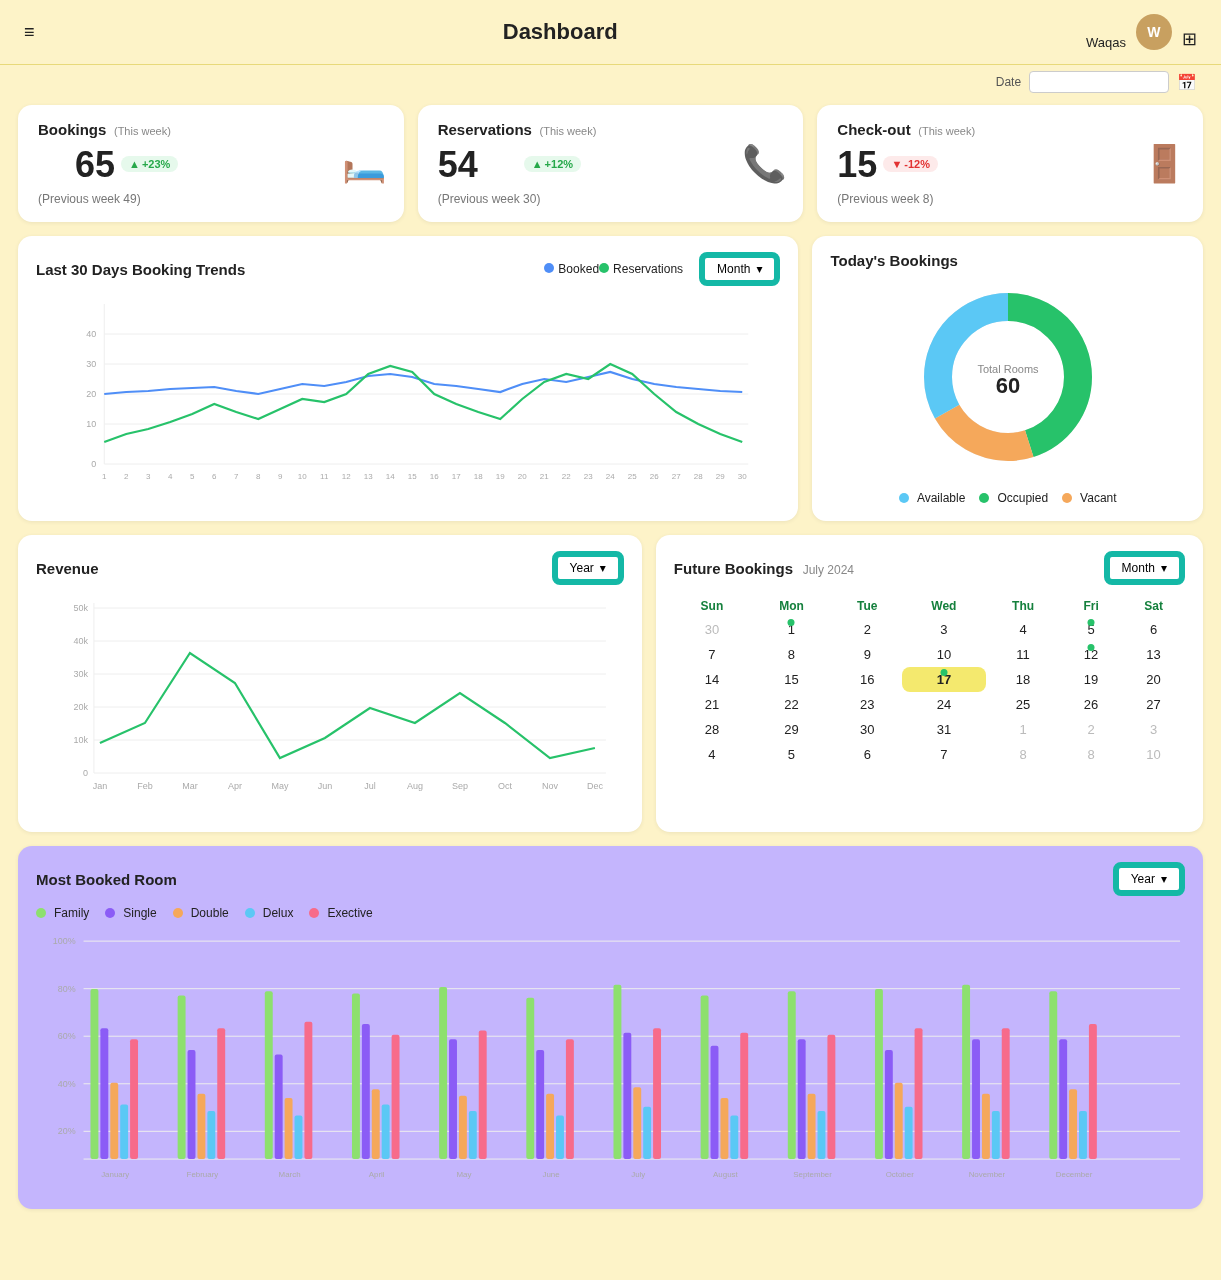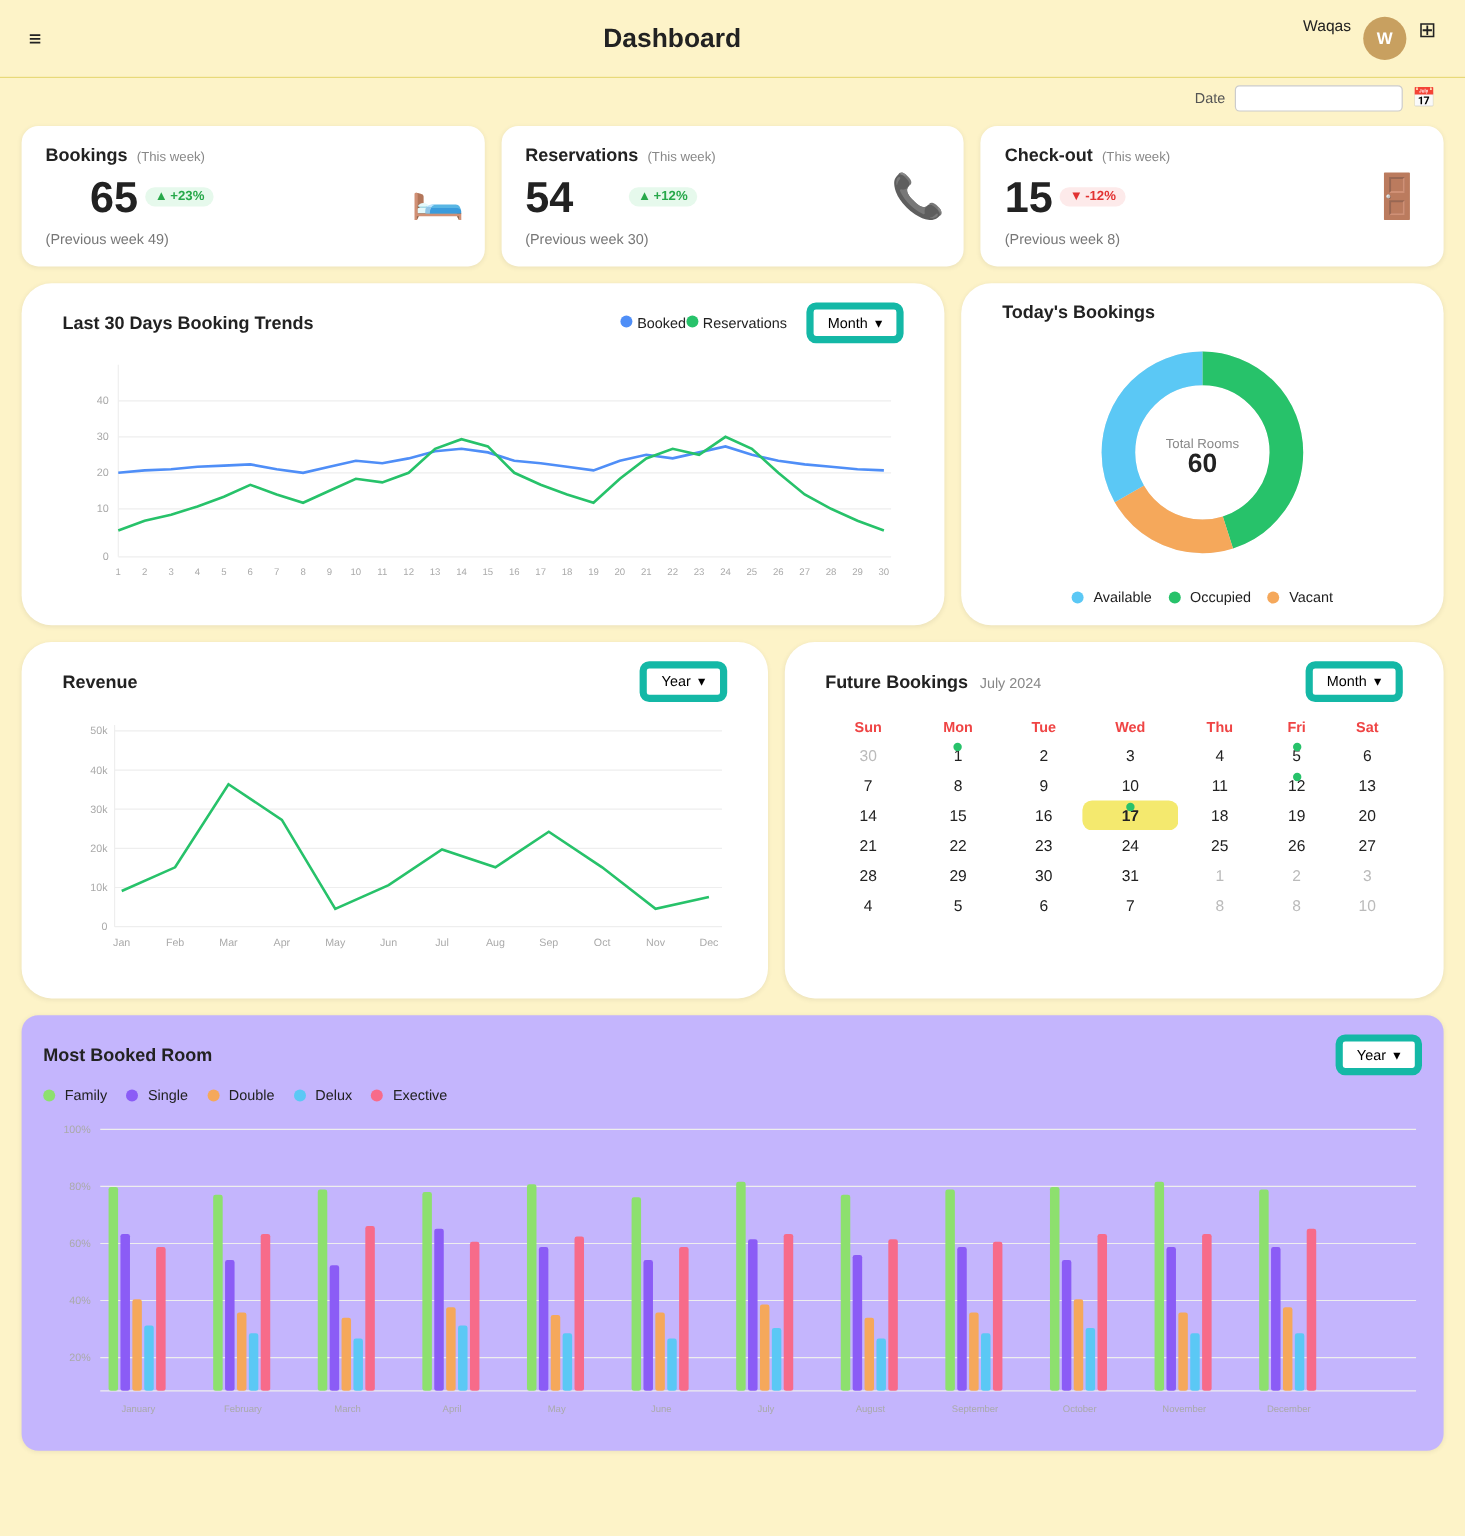--- a/index.html
+++ b/index.html
@@ -14,21 +14,21 @@
     .header {
       background: #fdf3c8;
       display: flex;
       align-items: center;
       justify-content: space-between;
       padding: 14px 24px;
       border-bottom: 1px solid #e8d97a;
     }
     .header-left { font-size: 18px; cursor: pointer; }
     .header-title { font-size: 22px; font-weight: 700; }
-    .header-right { display: flex; align-items: flex-start; gap: 10px; }
+    .header-right { display: flex; align-items: flex-end; gap: 10px; }
     .avatar {
       width: 36px; height: 36px; border-radius: 50%;
       background: #c8a060; display: flex; align-items: center; justify-content: center;
       font-weight: bold; font-size: 14px; color: #fff;
     }
     .grid-icon { font-size: 18px; cursor: pointer; }
 
     
     .date-bar {
       display: flex; justify-content: flex-end; padding: 6px 24px 2px;
@@ -63,21 +63,21 @@
     .kpi-badge.down { background: #fdeaea; color: #e23232; }
     .kpi-prev { font-size: 12px; color: #777; margin-top: 2px; }
     .kpi-icon {
       position: absolute; right: 16px; top: 50%; transform: translateY(-50%);
       font-size: 36px; opacity: 0.85;
     }
 
     
     .charts-row { display: flex; gap: 14px; margin-bottom: 14px; }
     .chart-card {
-      background: #fff; border-radius: 25px; padding: 16px 34px;
+      background: #fff; border-radius: 14px; padding: 16px 18px;
       box-shadow: 0 1px 4px rgba(0,0,0,0.07);
     }
     .chart-card-main { flex: 2.1; min-width: 0; }
     .chart-card-side { flex: 1; min-width: 0; }
     .chart-header {
       display: flex; align-items: center; justify-content: space-between;
       margin-bottom: 8px;
     }
     .chart-title { font-size: 15px; font-weight: 700; }
     .chart-legend { display: flex; align-items: center; font-size: 12px; }
@@ -100,21 +100,21 @@
     .mid-row { display: flex; gap: 14px; margin-bottom: 14px; }
     .revenue-card { flex: 1.15; min-width: 0; }
     .future-card { flex: 1; min-width: 0; }
 
     
     .cal-header { display: flex; align-items: center; justify-content: space-between; margin-bottom: 10px; }
     .cal-title { font-size: 15px; font-weight: 700; }
     .cal-subtitle { font-size: 12px; color: #888; margin-left: 6px; }
     .cal-table { width: 100%; border-collapse: collapse; }
     .cal-table th {
-      font-size: 12px; color: #ef4444; font-weight: 600;
+      font-size: 12px; color: #15803d; font-weight: 600;
       padding: 4px 0; text-align: center;
     }
     .cal-table td {
       font-size: 13px; padding: 5px 2px; text-align: center;
       position: relative; cursor: default;
     }
     .cal-table td.today {
       background: #f4e96e; border-radius: 8px; font-weight: 700;
     }
     .cal-table td.other-month { color: #bbb; }

